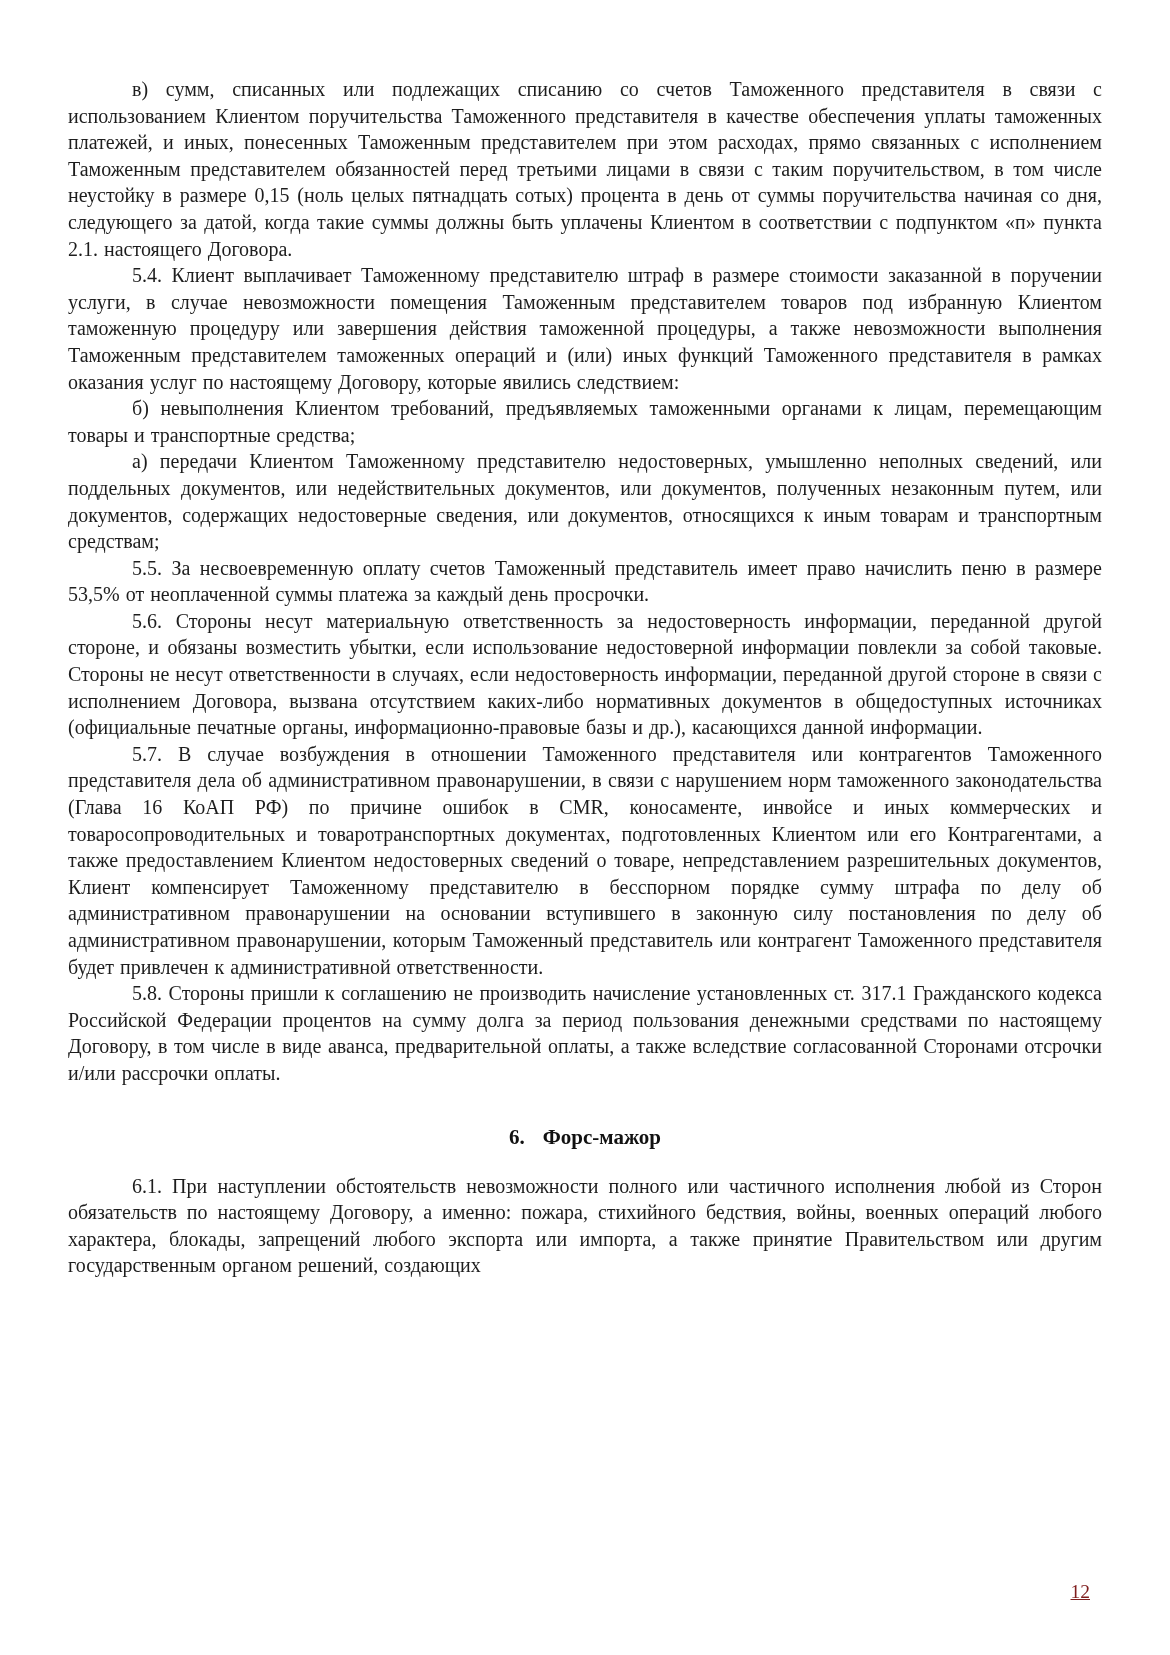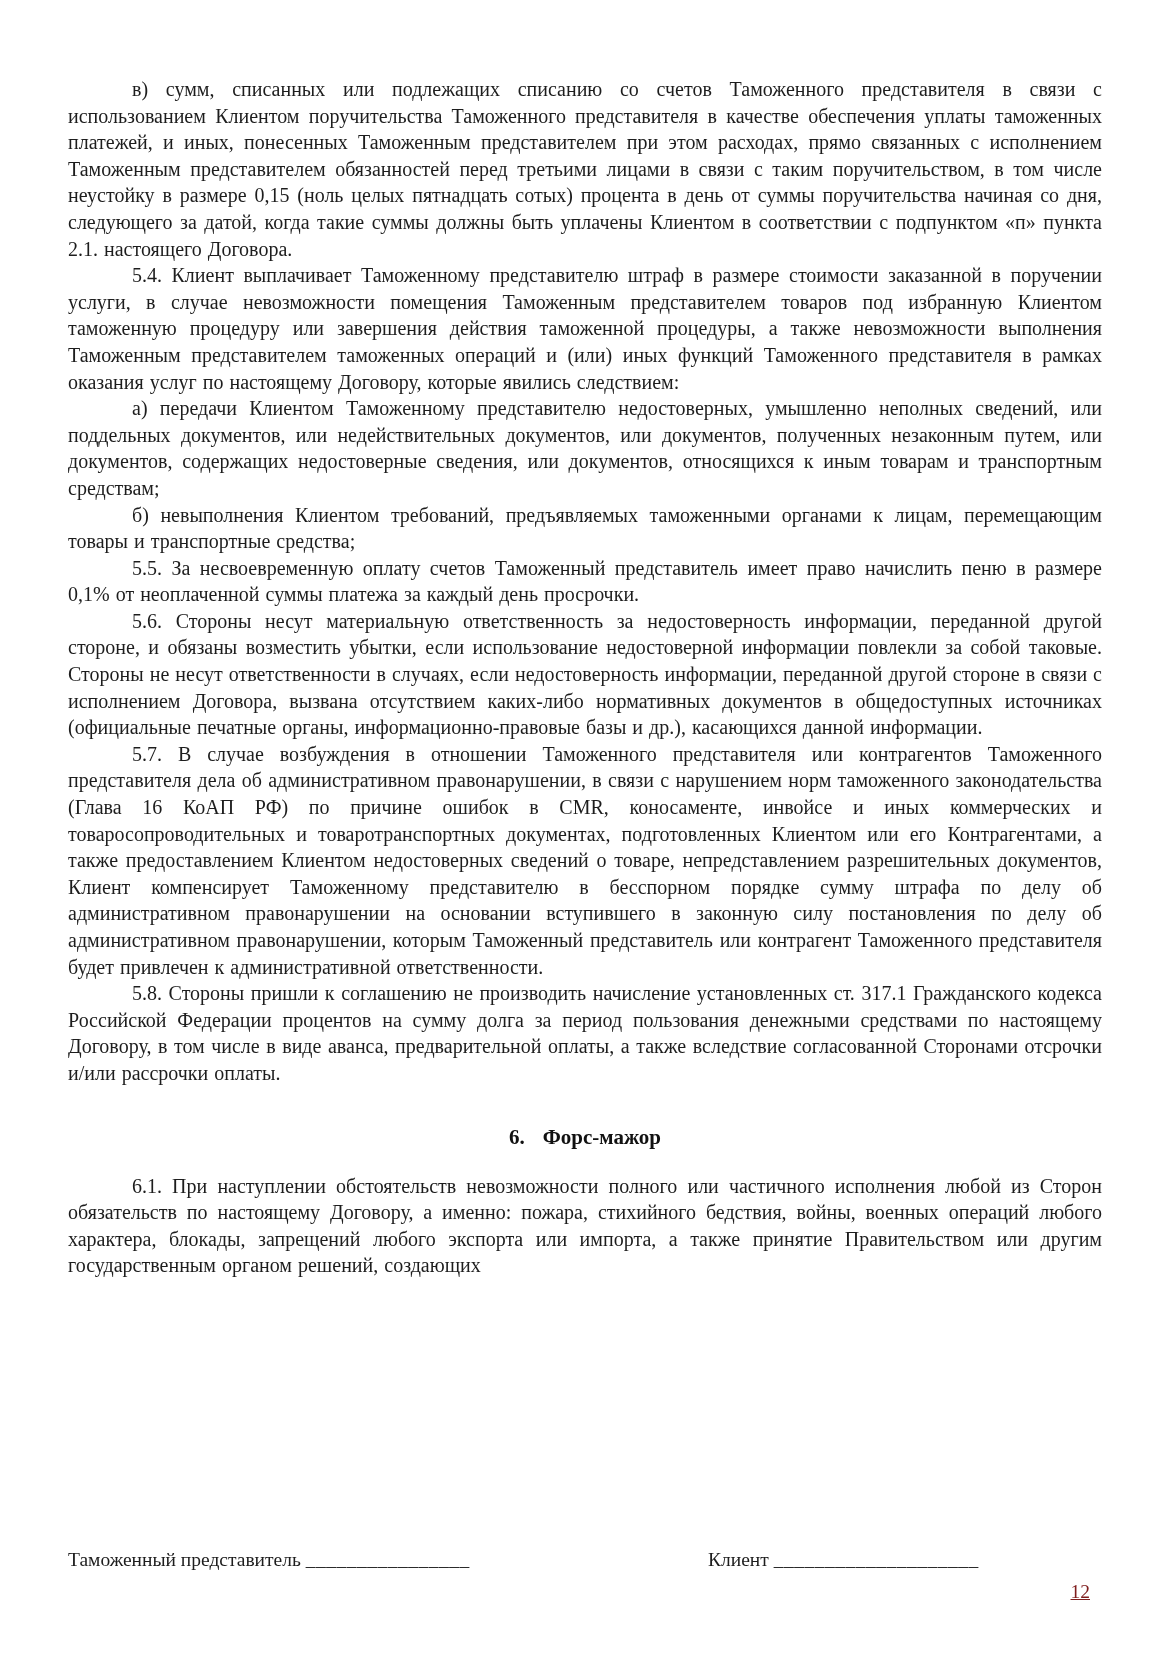--- a/index.html
+++ b/index.html
@@ -74,39 +74,29 @@
     text-decoration: underline;
   }
 </style>
 </head>
 <body>
 
 <div class="page">
   <div class="content">
     <p class="para">в) сумм, списанных или подлежащих списанию со счетов Таможенного представителя в связи с использованием Клиентом поручительства Таможенного представителя в качестве обеспечения уплаты таможенных платежей, и иных, понесенных Таможенным представителем при этом расходах, прямо связанных с исполнением Таможенным представителем обязанностей перед третьими лицами в связи с таким поручительством, в том числе неустойку в размере 0,15 (ноль целых пятнадцать сотых) процента в день от суммы поручительства начиная со дня, следующего за датой, когда такие суммы должны быть уплачены Клиентом в соответствии с подпунктом «п» пункта 2.1. настоящего Договора.</p>
     <p class="para">5.4. Клиент выплачивает Таможенному представителю штраф в размере стоимости заказанной в поручении услуги, в случае невозможности помещения Таможенным представителем товаров под избранную Клиентом таможенную процедуру или завершения действия таможенной процедуры, а также невозможности выполнения Таможенным представителем таможенных операций и (или) иных функций Таможенного представителя в рамках оказания услуг по настоящему Договору, которые явились следствием:</p>
+    <p class="para">б) невыполнения Клиентом требований, предъявляемых таможенными органами к лицам, перемещающим товары и транспортные средства;</p>
     <p class="para">а) передачи Клиентом Таможенному представителю недостоверных, умышленно неполных сведений, или поддельных документов, или недействительных документов, или документов, полученных незаконным путем, или документов, содержащих недостоверные сведения, или документов, относящихся к иным товарам и транспортным средствам;</p>
-    <p class="para">б) невыполнения Клиентом требований, предъявляемых таможенными органами к лицам, перемещающим товары и транспортные средства;</p>
-    <p class="para">5.5. За несвоевременную оплату счетов Таможенный представитель имеет право начислить пеню в размере 0,1% от неоплаченной суммы платежа за каждый день просрочки.</p>
+    <p class="para">5.5. За несвоевременную оплату счетов Таможенный представитель имеет право начислить пеню в размере 53,5% от неоплаченной суммы платежа за каждый день просрочки.</p>
     <p class="para">5.6. Стороны несут материальную ответственность за недостоверность информации, переданной другой стороне, и обязаны возместить убытки, если использование недостоверной информации повлекли за собой таковые. Стороны не несут ответственности в случаях, если недостоверность информации, переданной другой стороне в связи с исполнением Договора, вызвана отсутствием каких-либо нормативных документов в общедоступных источниках (официальные печатные органы, информационно-правовые базы и др.), касающихся данной информации.</p>
     <p class="para">5.7. В случае возбуждения в отношении Таможенного представителя или контрагентов Таможенного представителя дела об административном правонарушении, в связи с нарушением норм таможенного законодательства (Глава 16 КоАП РФ) по причине ошибок в CMR, коносаменте, инвойсе и иных коммерческих и товаросопроводительных и товаротранспортных документах, подготовленных Клиентом или его Контрагентами, а также предоставлением Клиентом недостоверных сведений о товаре, непредставлением разрешительных документов, Клиент компенсирует Таможенному представителю в бесспорном порядке сумму штрафа по делу об административном правонарушении на основании вступившего в законную силу постановления по делу об административном правонарушении, которым Таможенный представитель или контрагент Таможенного представителя будет привлечен к административной ответственности.</p>
     <p class="para">5.8. Стороны пришли к соглашению не производить начисление установленных ст. 317.1 Гражданского кодекса Российской Федерации процентов на сумму долга за период пользования денежными средствами по настоящему Договору, в том числе в виде аванса, предварительной оплаты, а также вследствие согласованной Сторонами отсрочки и/или рассрочки оплаты.</p>
 
     <h2 class="section-heading">
       <span class="num">6.</span><span>Форс-мажор</span>
     </h2>
 
     <p class="para">6.1. При наступлении обстоятельств невозможности полного или частичного исполнения любой из Сторон обязательств по настоящему Договору, а именно: пожара, стихийного бедствия, войны, военных операций любого характера, блокады, запрещений любого экспорта или импорта, а также принятие Правительством или другим государственным органом решений, создающих</p>
   </div>
 
-  <div class="footer">
-    <div class="sig-left">
-      <span>Таможенный представитель</span>
-      <span class="sig-line">________________</span>
-    </div>
-    <div class="sig-right">
-      <span>Клиент</span>
-      <span class="sig-line">____________________</span>
-    </div>
-  </div>
 
   <div class="page-number">12</div>
 </div>
 
 </body></html>

